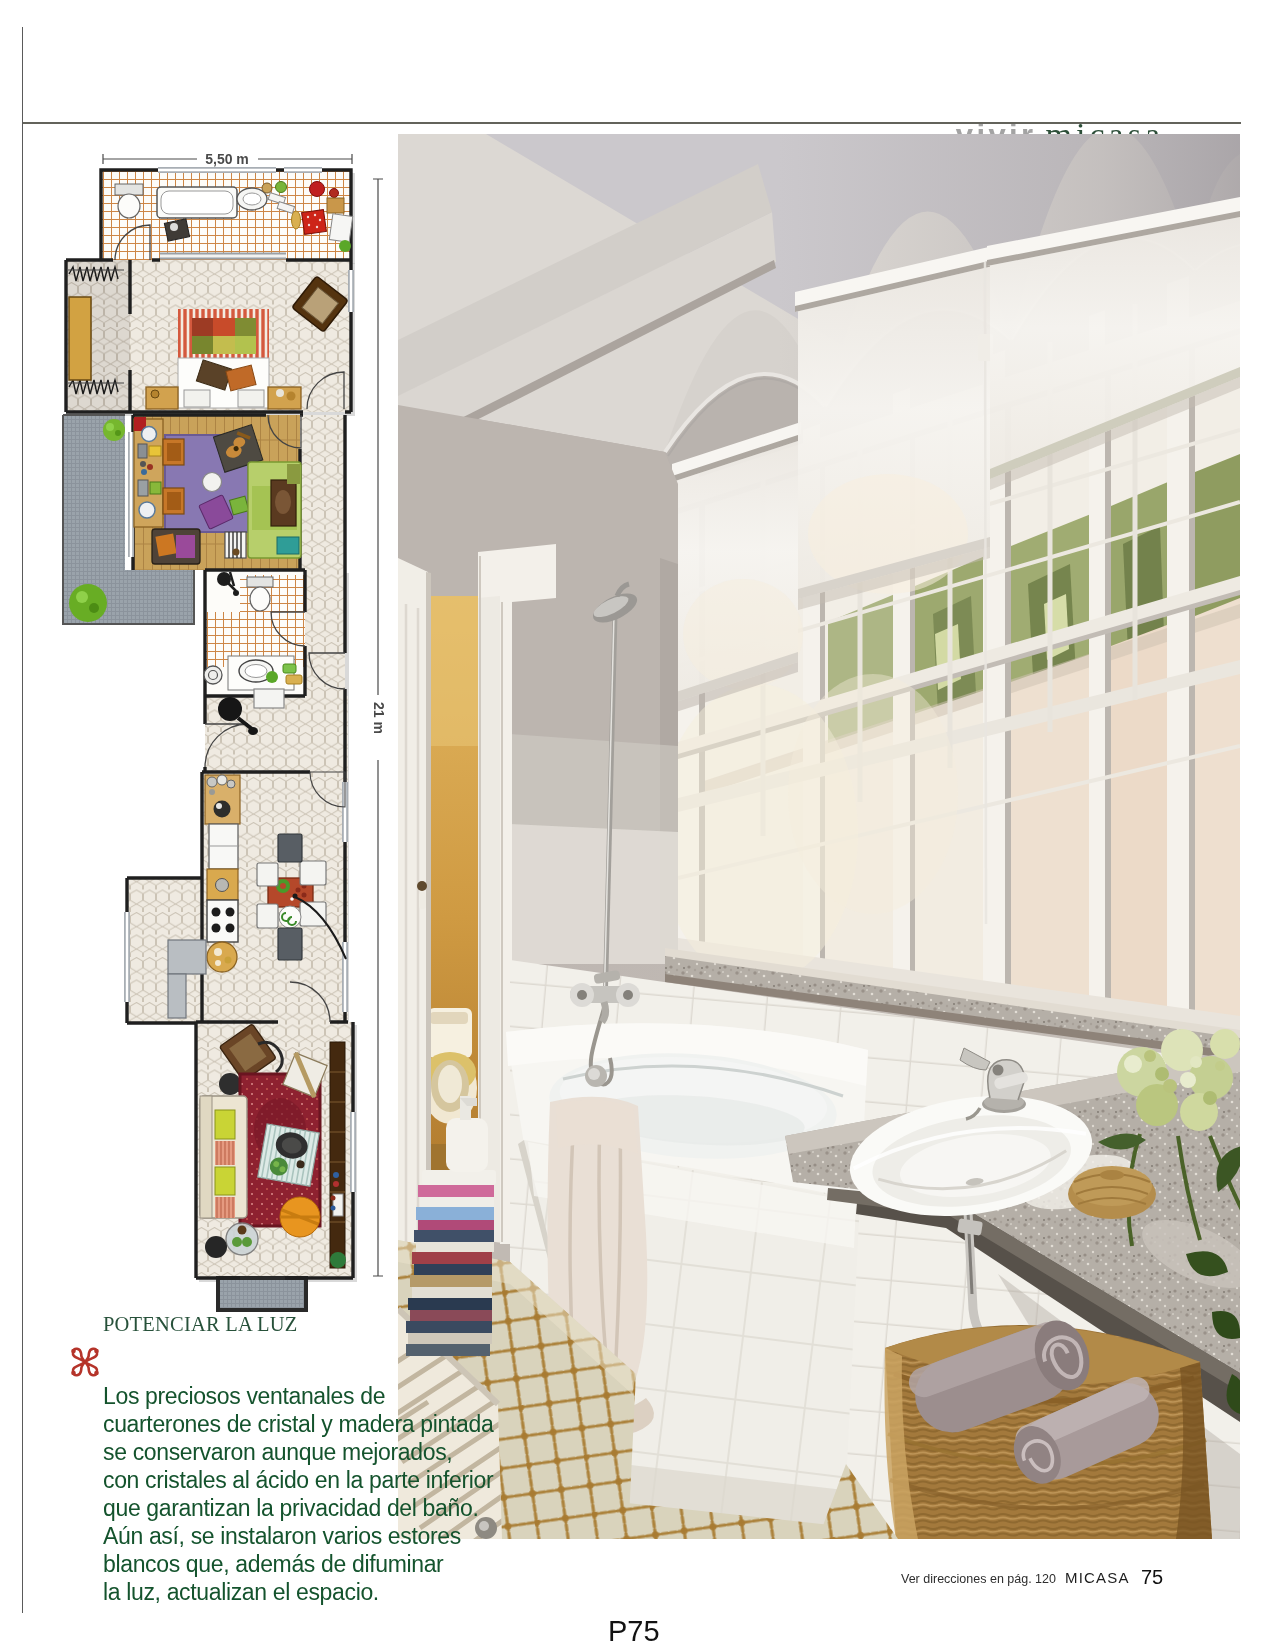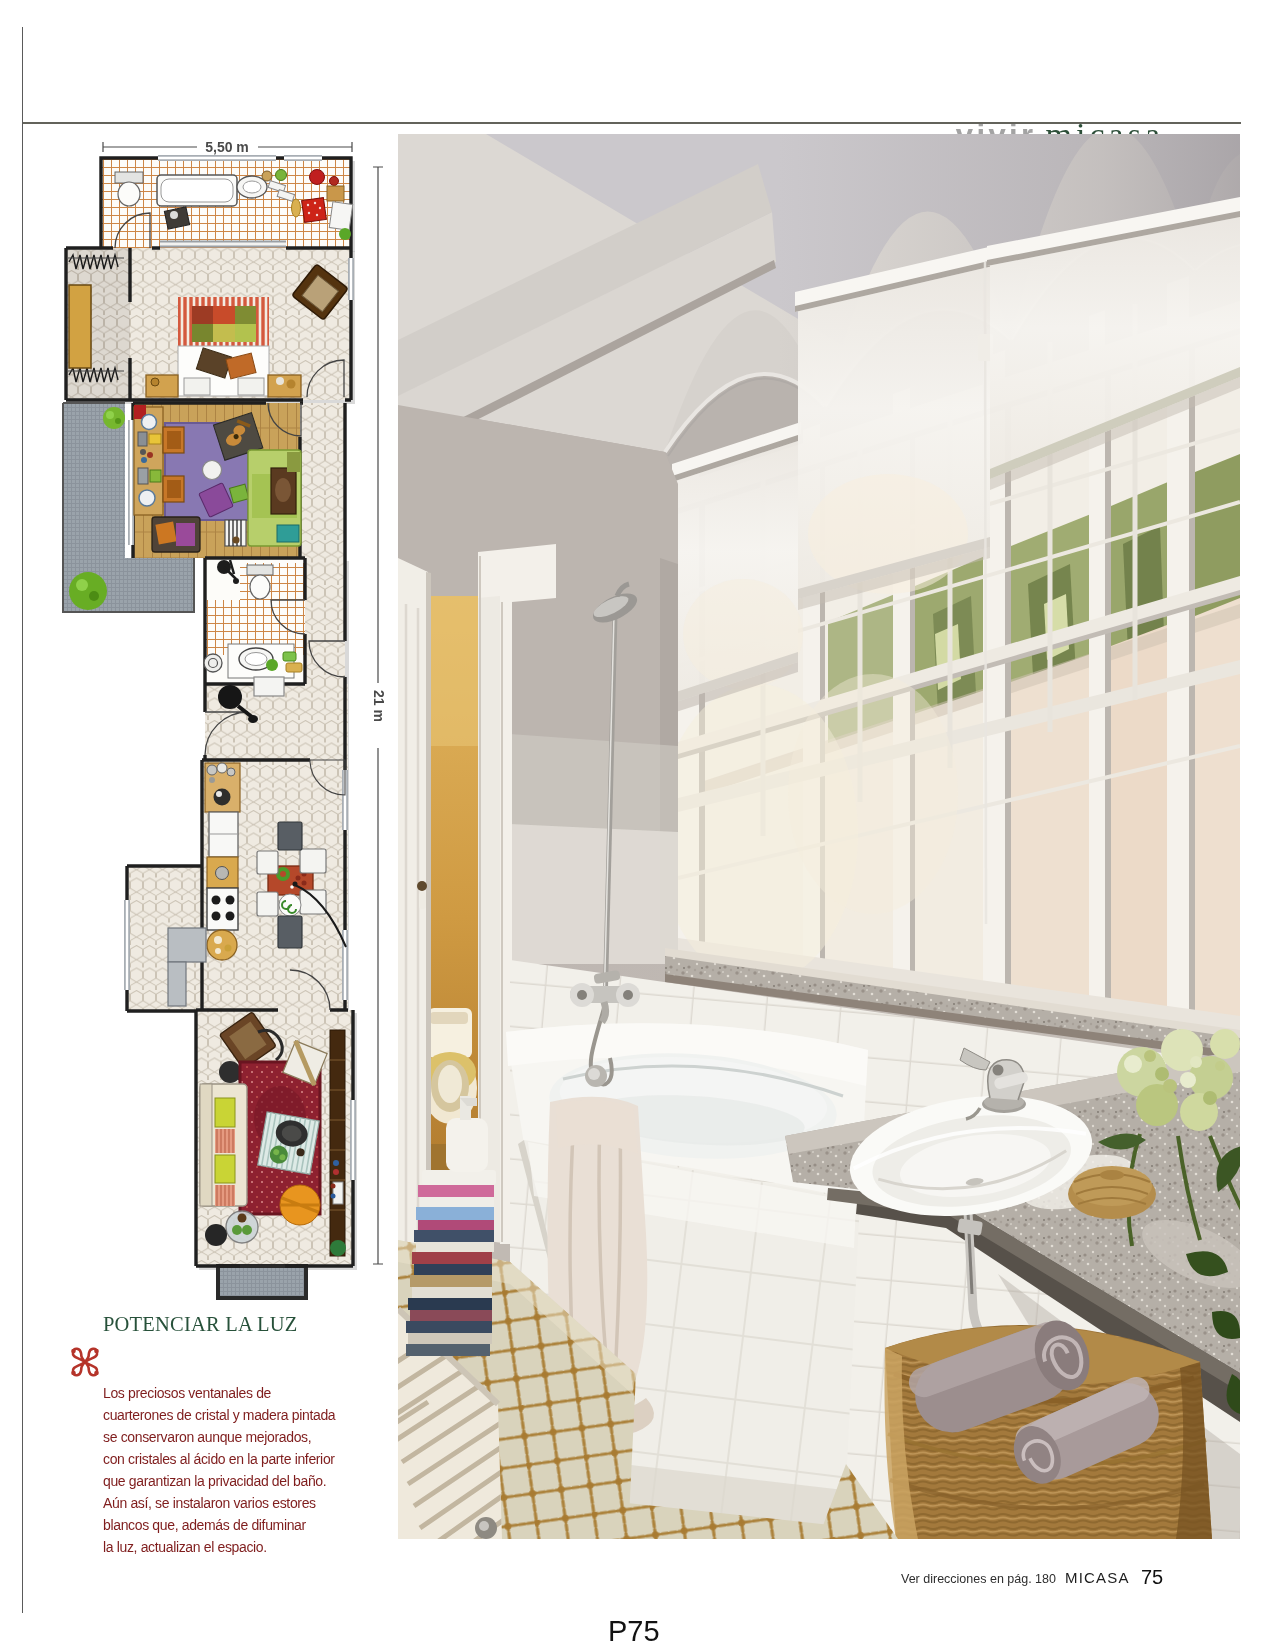--- a/index.html
+++ b/index.html
@@ -11,21 +11,21 @@
 <body>
 
 <div class="abs" style="left:22px;top:27px;width:1px;height:1586px;background:#5a5a5a;"></div>
 
 <div class="abs" style="left:0;top:92px;width:1164px;text-align:right;white-space:nowrap;margin-top:24px;">
   <span style="font-family:'Liberation Sans',sans-serif;font-weight:bold;font-size:31px;color:#a3a3a3;letter-spacing:3.4px;">vivir</span><span style="font-family:'Liberation Serif',serif;font-size:34px;color:#2c4e38;letter-spacing:4px;margin-left:9px;">micasa</span>
 </div>
 
 <div class="abs" style="left:23px;top:122px;width:1218px;height:2px;background:#63635b;"></div>
 
-<div class="abs" style="left:0;top:0;">
+<div class="abs" style="left:0;top:12px;">
 <svg id="plan" width="400" height="1330" viewBox="0 0 400 1330" xmlns="http://www.w3.org/2000/svg">
 <defs>
 <pattern id="hex" width="13" height="22.5" patternUnits="userSpaceOnUse">
   <rect width="13" height="22.5" fill="#efeae1"></rect>
   <g fill="none" stroke="#ccc4b6" stroke-width="1">
     <path d="M6.5,0.5 L12.5,4 L12.5,11 L6.5,14.5 L0.5,11 L0.5,4 Z"></path>
     <path d="M6.5,14.5 L12.5,18 M6.5,14.5 L0.5,18 M12.5,18 L12.5,22.5 M0.5,18 L0.5,22.5"></path>
   </g>
 </pattern>
 <pattern id="hexg" width="13" height="22.5" patternUnits="userSpaceOnUse">
@@ -852,30 +852,30 @@
 <circle cx="5.5" cy="6" r="2.3"></circle>
         <circle cx="28.5" cy="6" r="2.3"></circle>
 <circle cx="5.5" cy="28" r="2.3"></circle>
         <circle cx="28.5" cy="28" r="2.3"></circle>
 </g>
 </svg>
 </div>
 
 <div class="abs" style="left:103px;top:1313px;font-family:'Liberation Serif',serif;font-size:20.5px;color:#27513a;letter-spacing:0.2px;">POTENCIAR LA LUZ</div>
 
-<div class="abs" style="left:103px;top:1382px;font-size:14px;line-height:22px;color:#7f1d1d;letter-spacing:-0.35px;">
+<div class="abs" style="left:103px;top:1382px;font-size:23px;line-height:28px;color:#14532d;letter-spacing:-0.35px;">
 Los preciosos ventanales de<br>
 cuarterones de cristal y madera pintada<br>
 se conservaron aunque mejorados,<br>
 con cristales al ácido en la parte inferior<br>
 que garantizan la privacidad del baño.<br>
 Aún así, se instalaron varios estores<br>
 blancos que, además de difuminar<br>
 la luz, actualizan el espacio.
 </div>
 
-<div class="abs" style="left:901px;top:1572px;font-size:12.5px;color:#2e2e2e;white-space:nowrap;">Ver direcciones en pág. 180</div>
+<div class="abs" style="left:901px;top:1572px;font-size:12.5px;color:#2e2e2e;white-space:nowrap;">Ver direcciones en pág. 120</div>
 
 <div class="abs" style="left:1065px;top:1569px;font-size:15px;color:#1d1d1d;letter-spacing:1.2px;white-space:nowrap;">MICASA</div>
 
 <div class="abs" style="left:1141px;top:1566px;font-size:20px;font-weight:normal;color:#111;">75</div>
 
 <div class="abs" style="left:608px;top:1615px;font-size:29px;color:#121212;">P75</div>
 
 </body></html>

